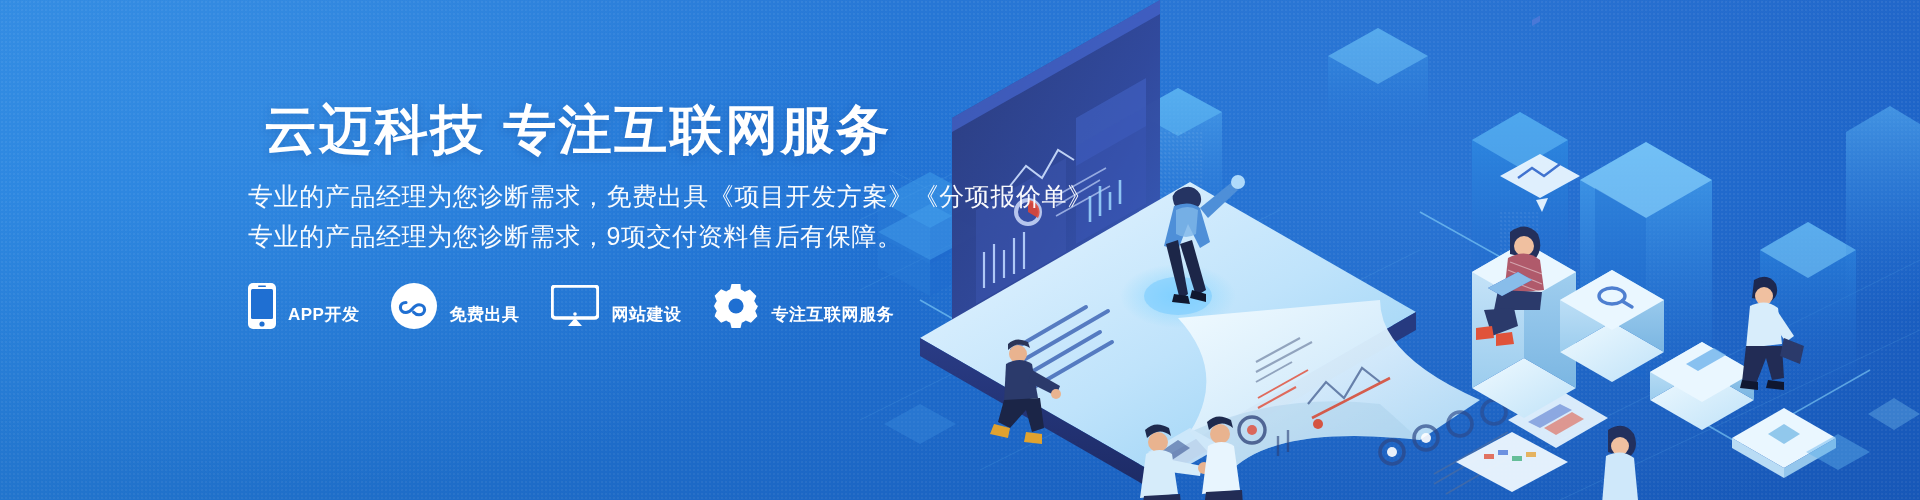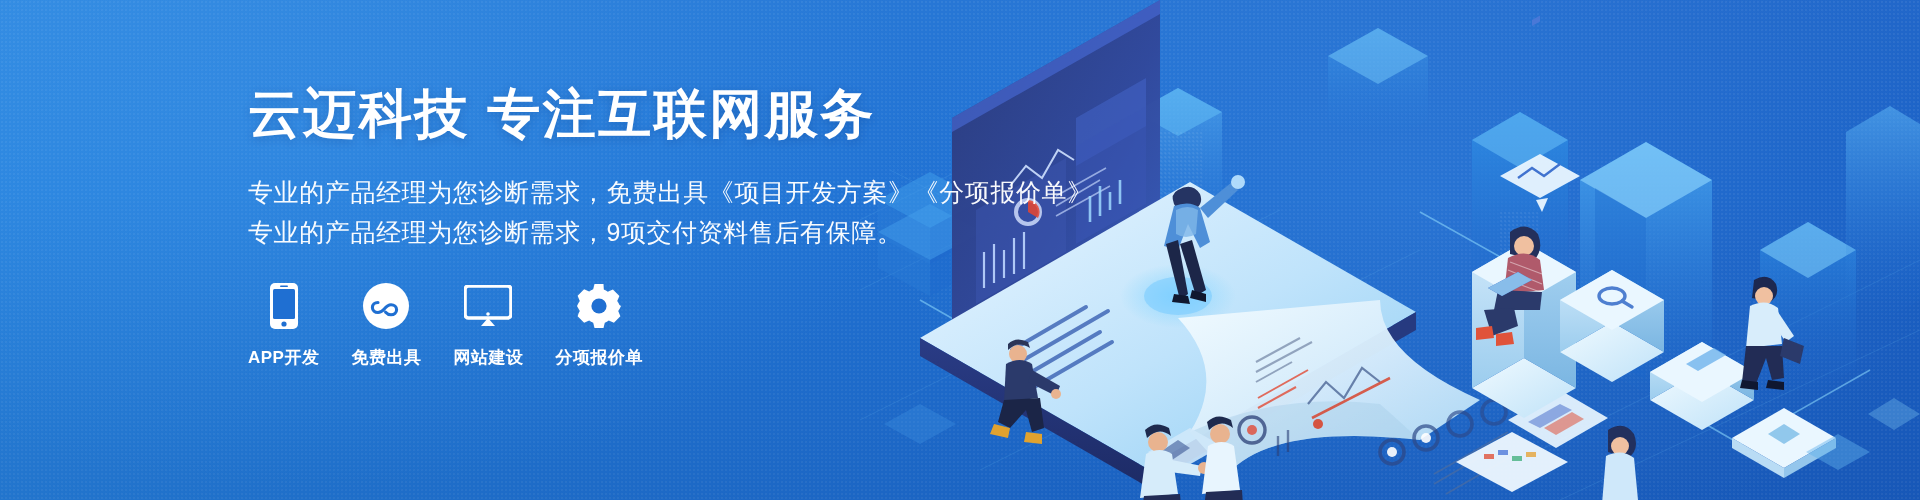--- a/index.html
+++ b/index.html
@@ -45,57 +45,57 @@
   
   .copy {
     position: absolute;
     left: 248px;
     top: 84px;
     z-index: 6;
     width: 880px;
   }
 
   .headline {
-    margin: 0;
+    margin: 16px;
     font-size: 53px;
     line-height: 1.12;
     font-weight: 700;
     color: #ffffff;
     letter-spacing: 2.5px;
     white-space: nowrap;
     text-shadow: 0 2px 10px rgba(0,40,110,0.22);
   }
 
   .subline {
     margin: 0;
     font-size: 25px;
     line-height: 1.58;
     color: #ffffff;
     letter-spacing: 0.6px;
     font-weight: 400;
     white-space: nowrap;
     opacity: .97;
   }
-  .sub-wrap { margin-top: 30px; }
+  .sub-wrap { margin-top: 18px; }
 
   
   .services {
     position: absolute;
     left: 248px;
     top: 282px;
     z-index: 6;
     display: flex;
     align-items: flex-end;
     gap: 32px;
   }
   .service {
     display: flex;
-    flex-direction: column;
     align-items: center;
     cursor: pointer;
+    gap: 12px;
   }
   .service .glyph {
     height: 48px;
     display: flex;
     align-items: center;
     justify-content: center;
     margin-bottom: 16px;
   }
   .service .glyph svg { display: block; }
   .service .caption {
@@ -503,17 +503,17 @@
       <span class="caption">网站建设</span>
     </div>
 
     <div class="service">
       <span class="glyph">
         <svg width="46" height="46" viewBox="0 0 46 46">
           <path d="M27.5 1h-9l-1.3 5.2a16.7 16.7 0 0 0-4 2.3L8.1 6.3 1.6 12.8l2.2 5.1a16.7 16.7 0 0 0-2.3 4L1 23v0l.5 1.1 2.3 4a16.7 16.7 0 0 0-2.2 5.1l6.5 6.5 5.1-2.2a16.7 16.7 0 0 0 4 2.3L18.5 45h9l1.3-5.2a16.7 16.7 0 0 0 4-2.3l5.1 2.2 6.5-6.5-2.2-5.1a16.7 16.7 0 0 0 2.3-4L45 23l-1.5-.9a16.7 16.7 0 0 0-2.3-4l2.2-5.1-6.5-6.5-5.1 2.2a16.7 16.7 0 0 0-4-2.3L27.5 1Z" fill="#ffffff"></path>
           <circle cx="23" cy="23" r="7.6" fill="#1f6fd2"></circle>
         </svg>
       </span>
-      <span class="caption">分项报价单</span>
+      <span class="caption">专注互联网服务</span>
     </div>
 
   </div>
 </div>
 
 </body></html>

